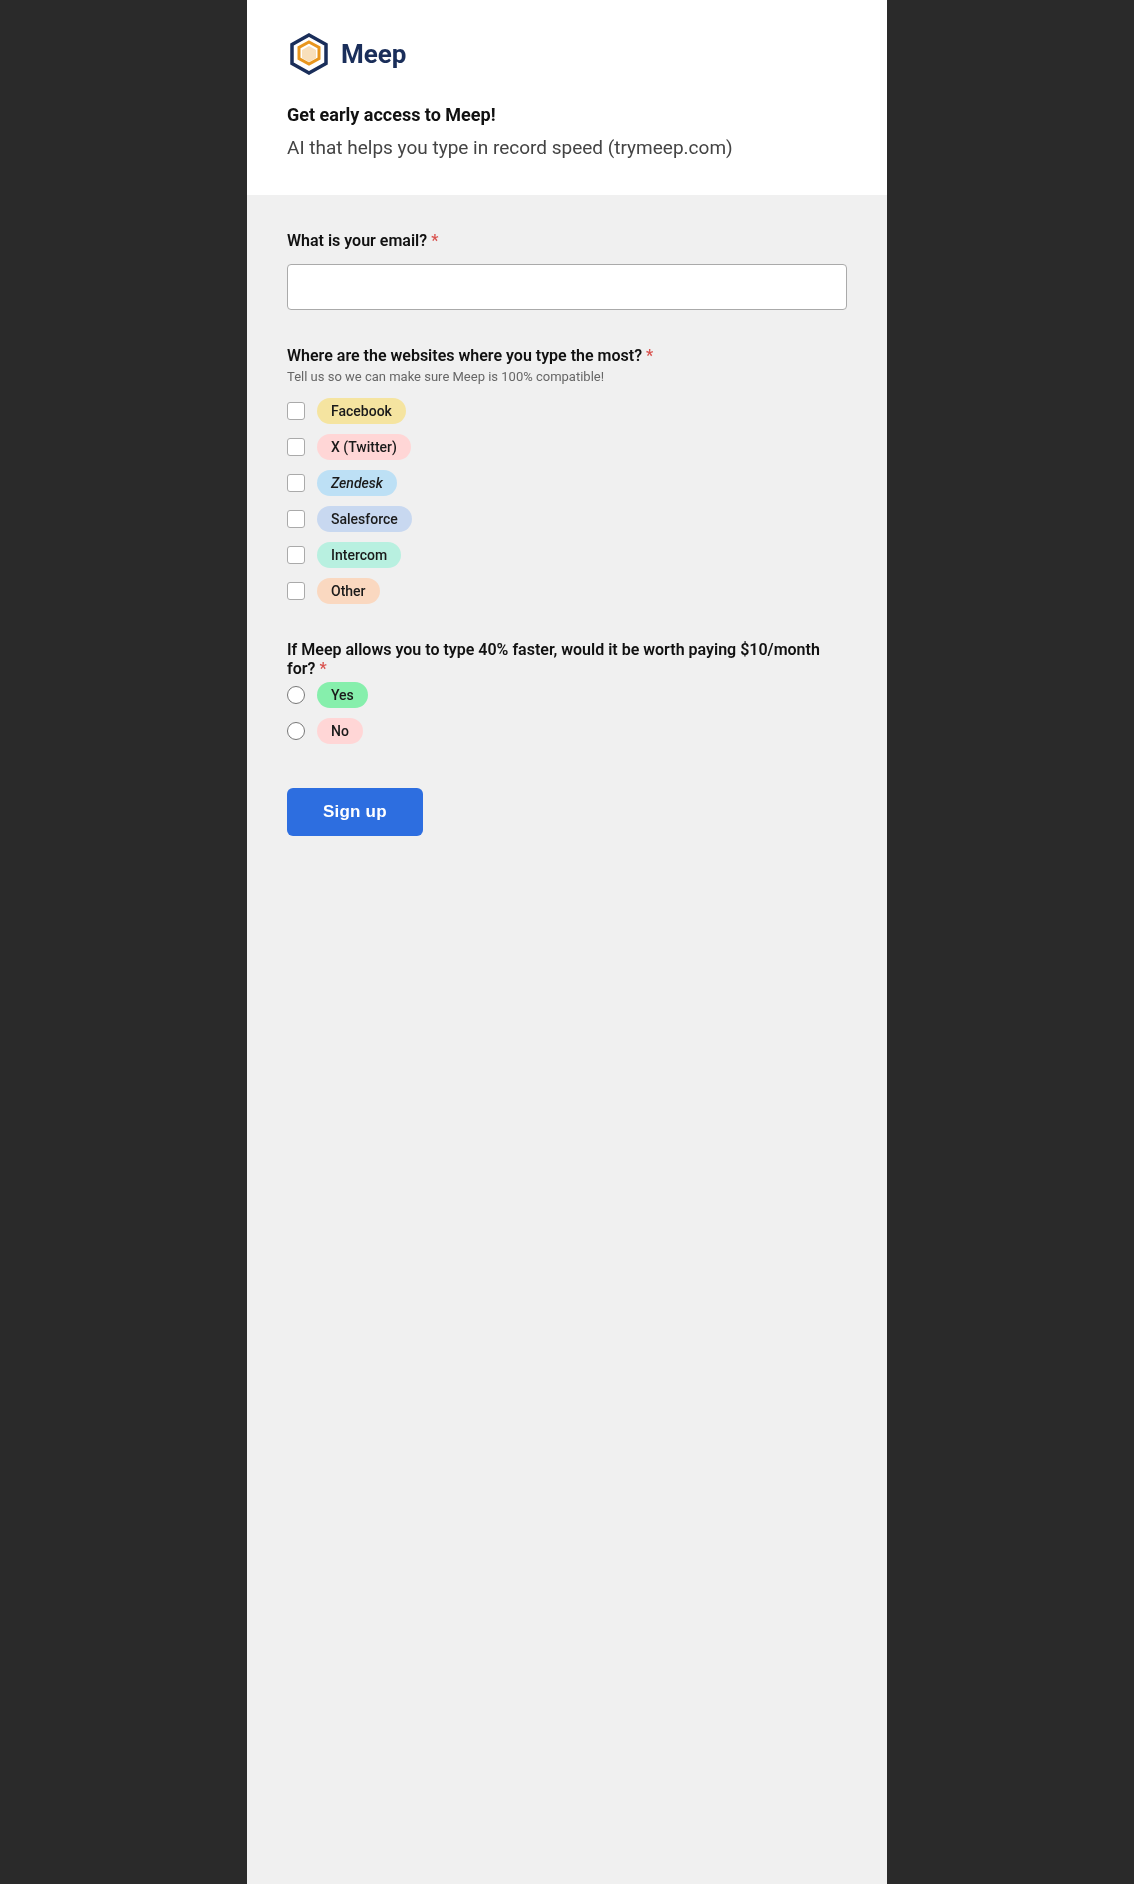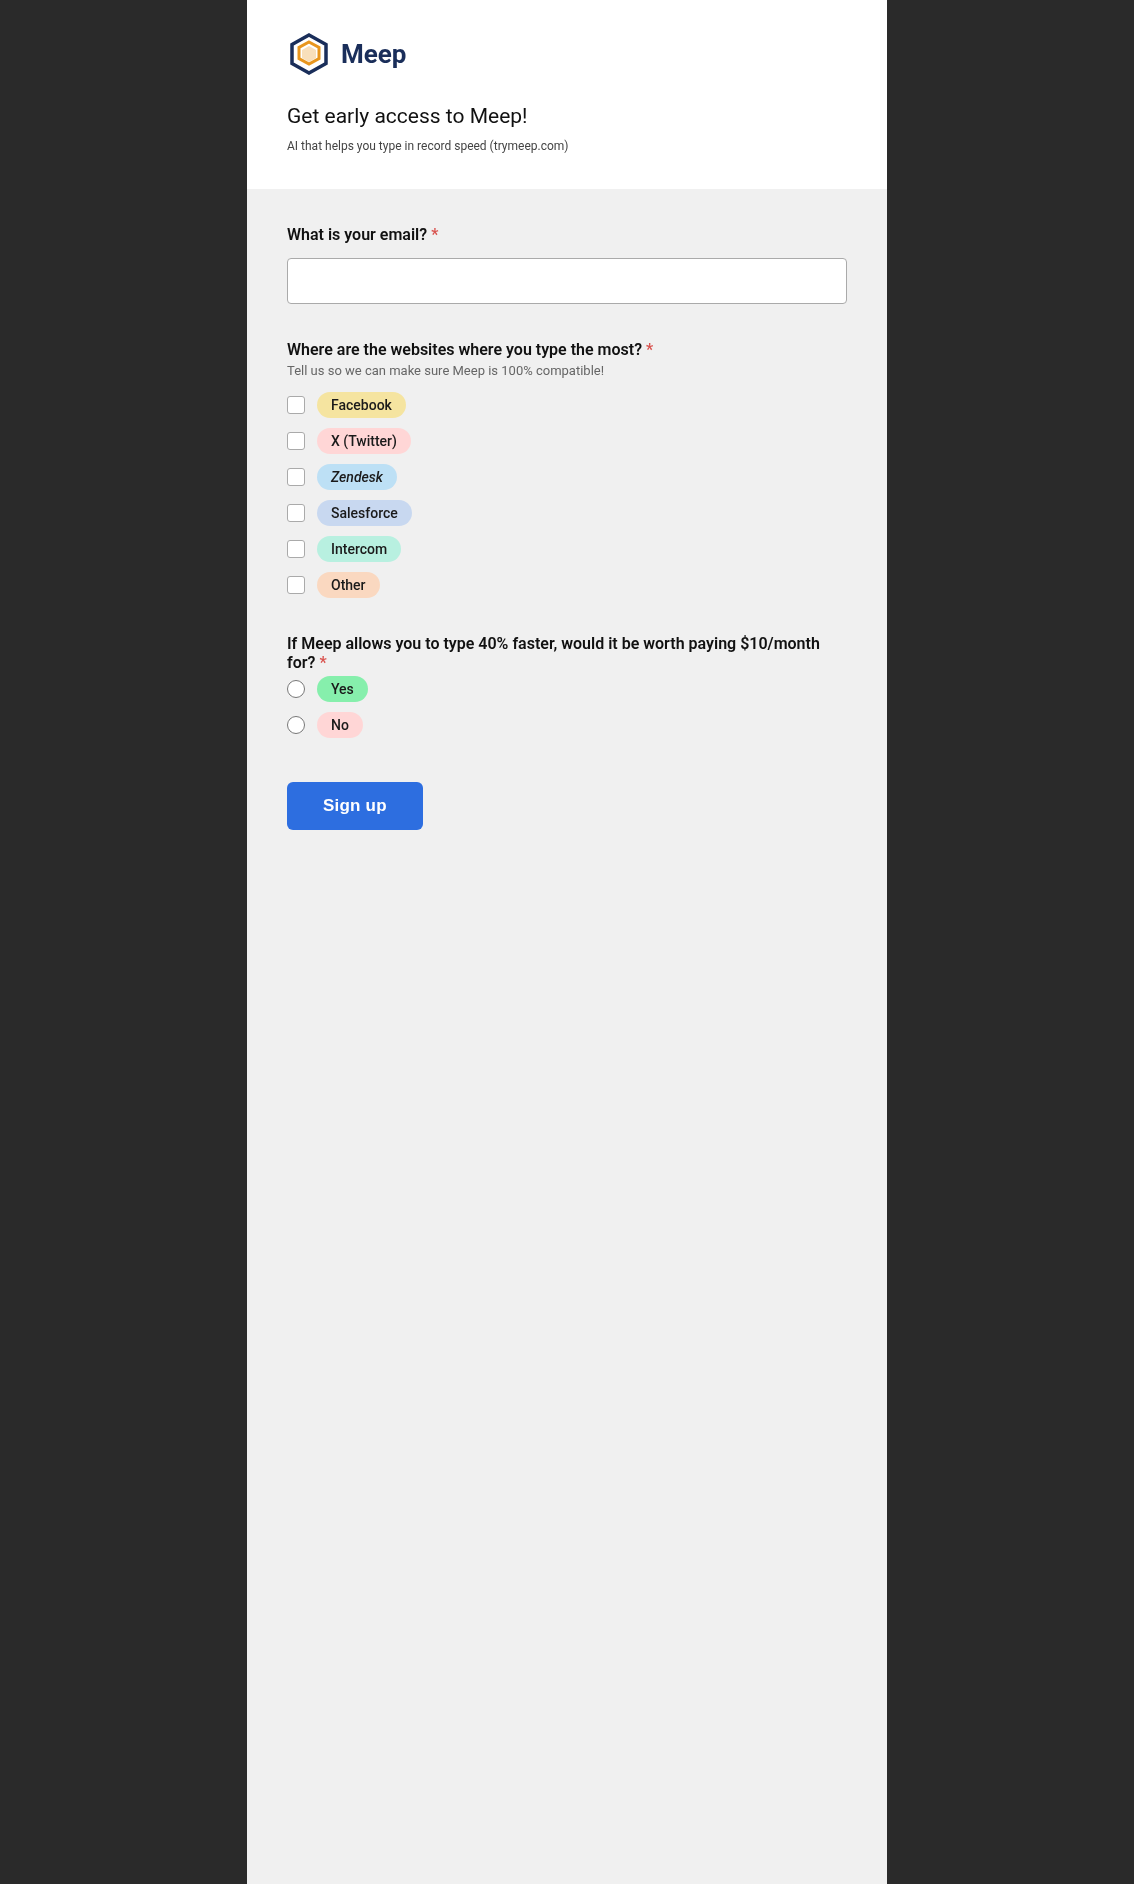--- a/index.html
+++ b/index.html
@@ -41,29 +41,29 @@
       height: 44px;
     }
 
     .logo-text {
       font-size: 26px;
       font-weight: 700;
       color: #1a2e5a;
     }
 
     .header-title {
-      font-size: 21px;
-      font-weight: 400;
+      font-size: 18px;
+      font-weight: 700;
       color: #111;
       margin-bottom: 10px;
       line-height: 1.2;
     }
 
     .header-subtitle {
-      font-size: 12px;
+      font-size: 19px;
       color: #444;
     }
 
     
     .form-area {
       padding: 0 40px 40px 40px;
       background: #f0f0f0;
     }
 
     .form-section {

